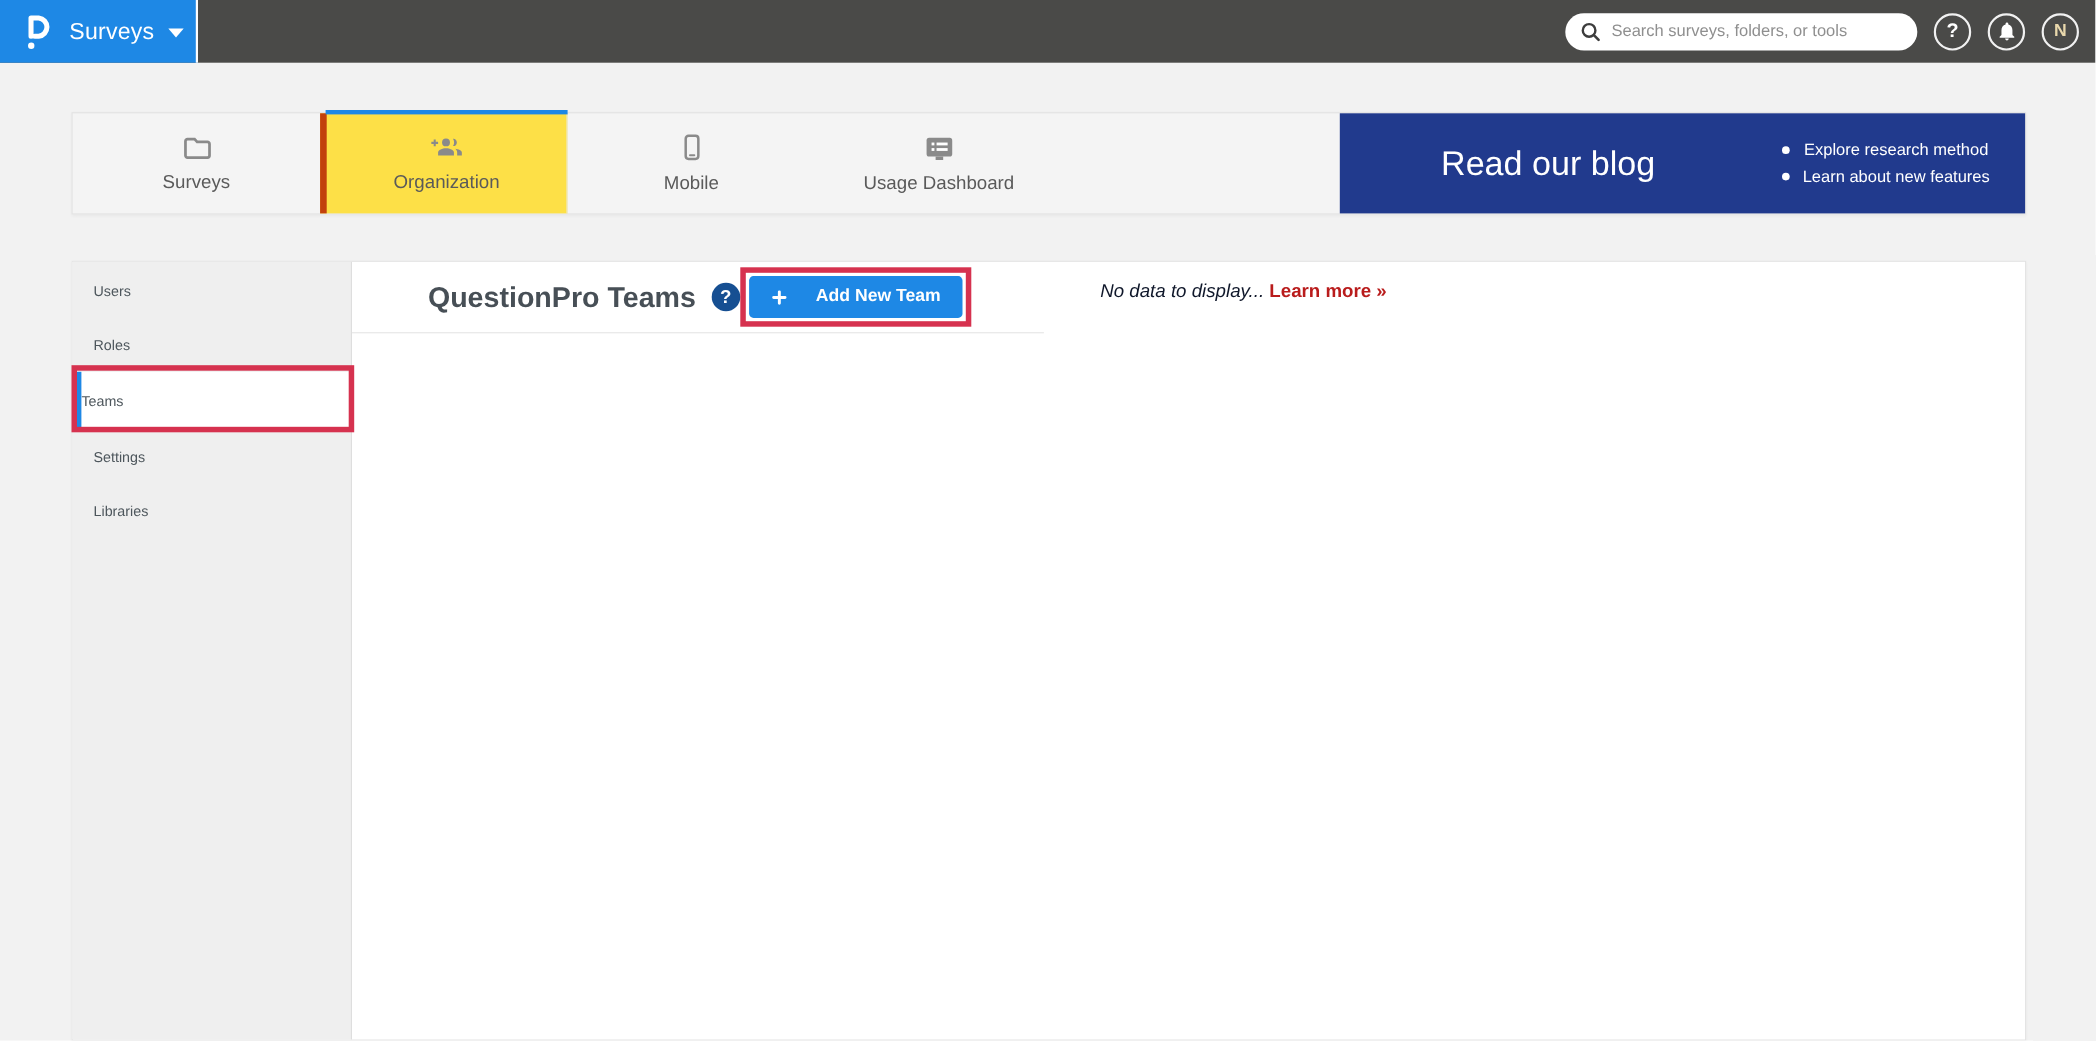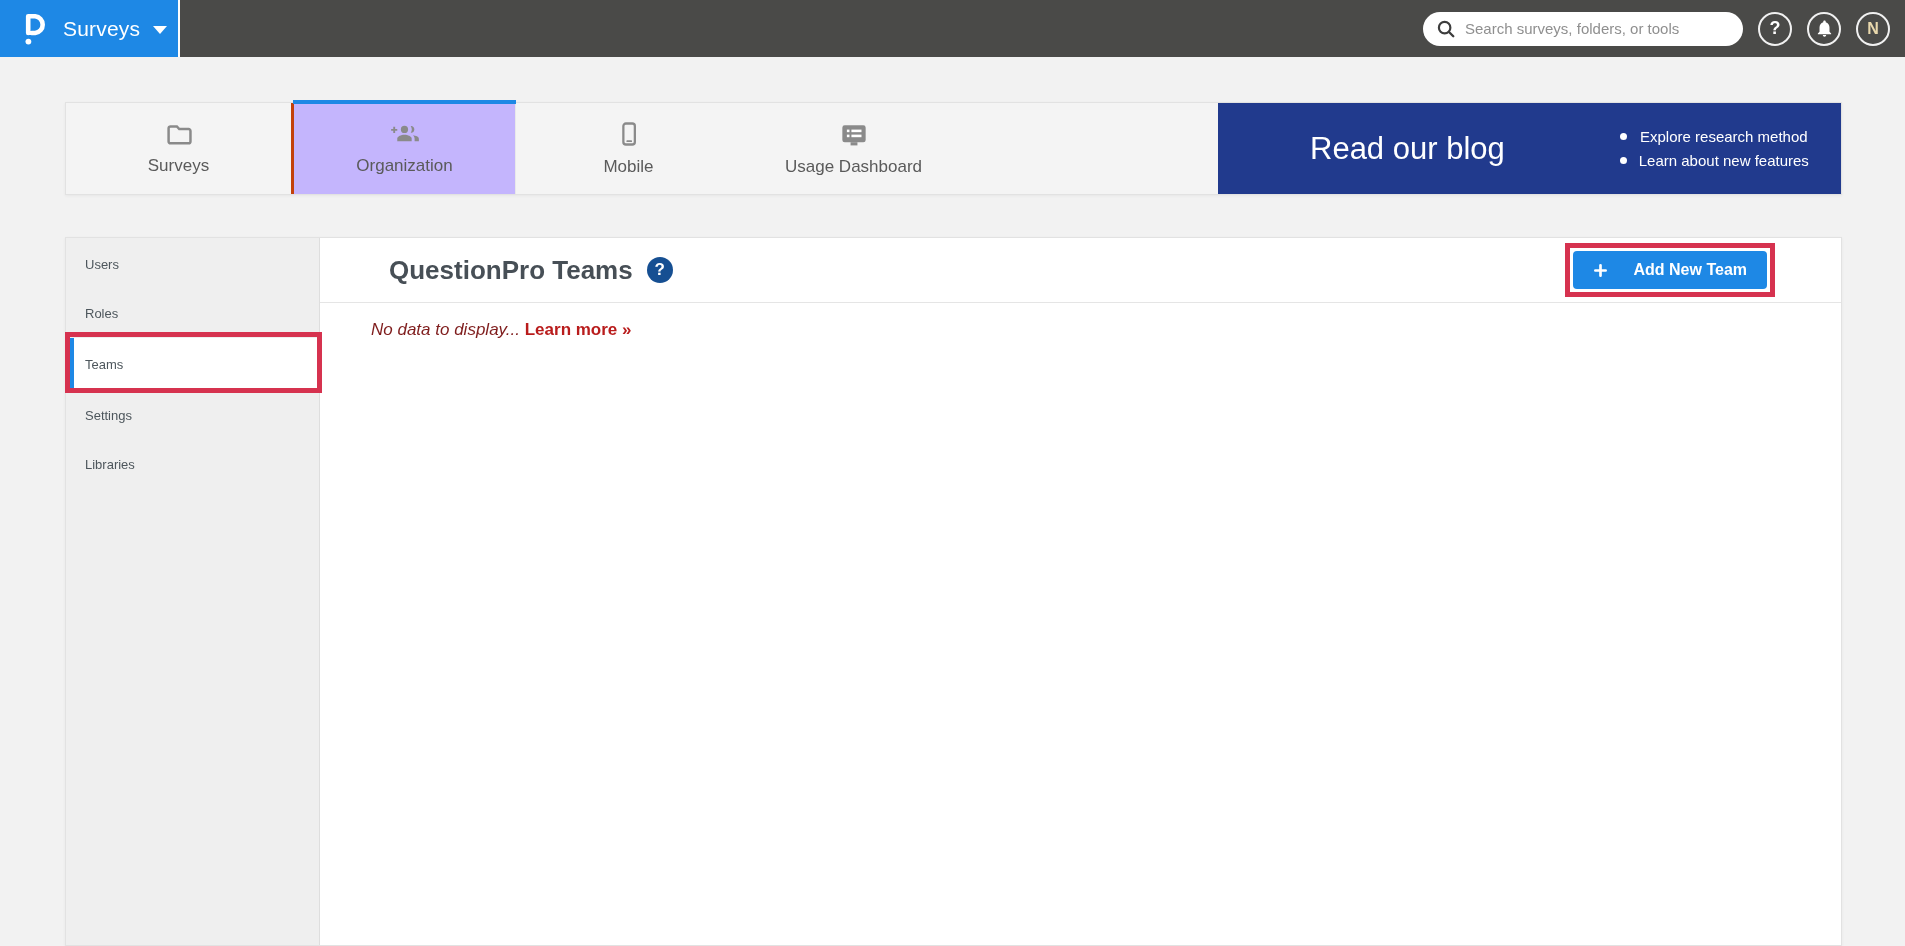--- a/index.html
+++ b/index.html
@@ -57,21 +57,21 @@
     background:#f4f4f4; border:1px solid #e2e2e2;
     box-shadow:0 1px 3px rgba(0,0,0,.05);
     display:flex;
   }
   .tab {
     width:225px; height:100%;
     display:flex; flex-direction:column; align-items:center; justify-content:center;
     gap:9px; cursor:pointer; position:relative;
   }
   .tab .tab-label { font-size:17px; color:#5a5a5a; }
-  .tab.active { background:#c4b5fd; border-left:3px solid #c2410c; border-right:1px solid #e9e9e9; }
+  .tab.active { background:#fde047; border-left:6px solid #c2410c; border-right:1px solid #e9e9e9; }
   .tab.active::before {
     content:""; position:absolute; top:-3px; left:-1px; right:-1px; height:4px;
     background:#1e88e5;
   }
   .blog-panel {
     margin-left:auto; width:623px; height:100%;
     background:#213a8d; color:#fff;
     display:flex; align-items:center; cursor:pointer;
   }
   .blog-title { font-size:31px; margin-left:92px; white-space:nowrap; }
@@ -92,29 +92,29 @@
   .sidebar {
     width:254px; background:#efefef; border-right:1px solid #dedede;
     padding-top:2px; position:relative; flex:0 0 auto;
   }
   .side-item {
     height:49px; display:flex; align-items:center;
     padding-left:19px; font-size:13px; color:#4d565c; cursor:pointer;
   }
   .side-item.active {
     height:53px; background:#fff;
-    border-left:8px solid #1e88e5; padding-left:11px;
+    border-left:8px solid #1e88e5; padding-left:0;
     position:relative;
   }
   .annotation-box {
     position:absolute; border:5px solid #d6324f; pointer-events:none; z-index:3;
   }
   .annotation-box.teams { left:-9px; right:-3px; top:-6px; bottom:-2px; }
 
-  .content { flex:1; display:flex; flex-direction:column; }
+  .content { flex:1; display:flex; flex-direction:row; }
   .content-header {
     height:65px; display:flex; align-items:center;
     border-bottom:1px solid #e5e5e5;
     padding-left:69px; padding-right:66px;
   }
   .page-title { font-size:26px; color:#474f56; white-space:nowrap; }
   .title-help {
     width:26px; height:26px; border-radius:50%;
     background:#164f92; color:#fff;
     font-size:17px; font-weight:bold;
@@ -122,21 +122,21 @@
     margin-left:14px; cursor:pointer;
   }
   .btn-annotation { margin-left:auto; border:5px solid #d6324f; padding:3px; }
   .add-btn {
     height:38px; padding:0 20px;
     background:#1e88e5; color:#fff; border:none; border-radius:4px;
     font-size:16px; font-weight:bold; font-family:"Liberation Sans", sans-serif;
     display:flex; align-items:center; gap:26px; cursor:pointer; white-space:nowrap;
   }
   .empty-row { padding:17px 0 0 51px; font-size:17px; }
-  .empty-text { font-style:italic; color:#7f1d1d; }
+  .empty-text { font-style:italic; color:#0f172a; }
   .learn-more { font-weight:bold; color:#b91c1c; text-decoration:none; cursor:pointer; }
 </style>
 </head>
 <body>
 
 <header class="topbar">
   <div class="logo-block">
     <svg class="plogo" width="25" height="34" viewBox="0 0 25 34">
       <path d="M6.2 21 V4.3 h7 a8.4 8.4 0 0 1 0 16.7 h-3.6" fill="none" stroke="#fff" stroke-width="4.6" stroke-linecap="round" stroke-linejoin="round"></path>
       <circle cx="6.4" cy="29.6" r="2.9" fill="#fff"></circle>

